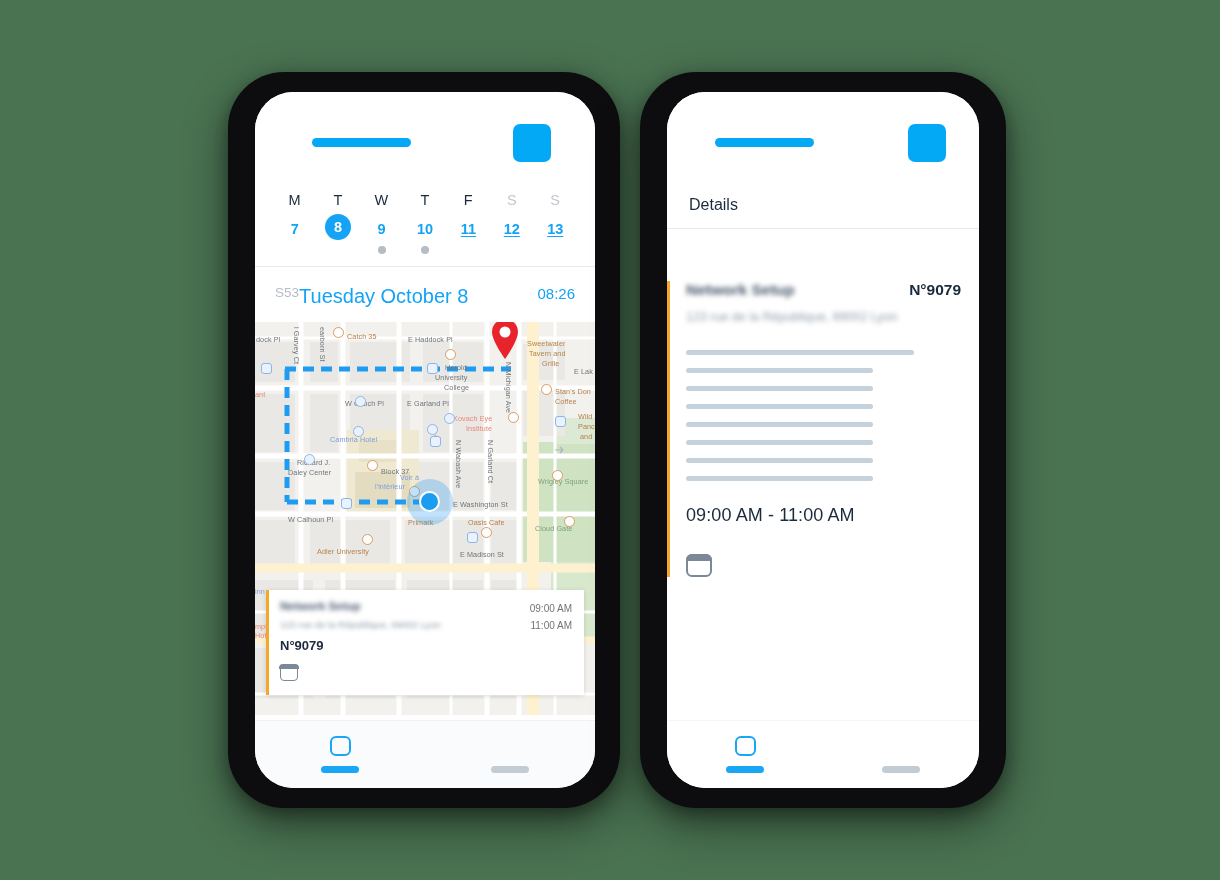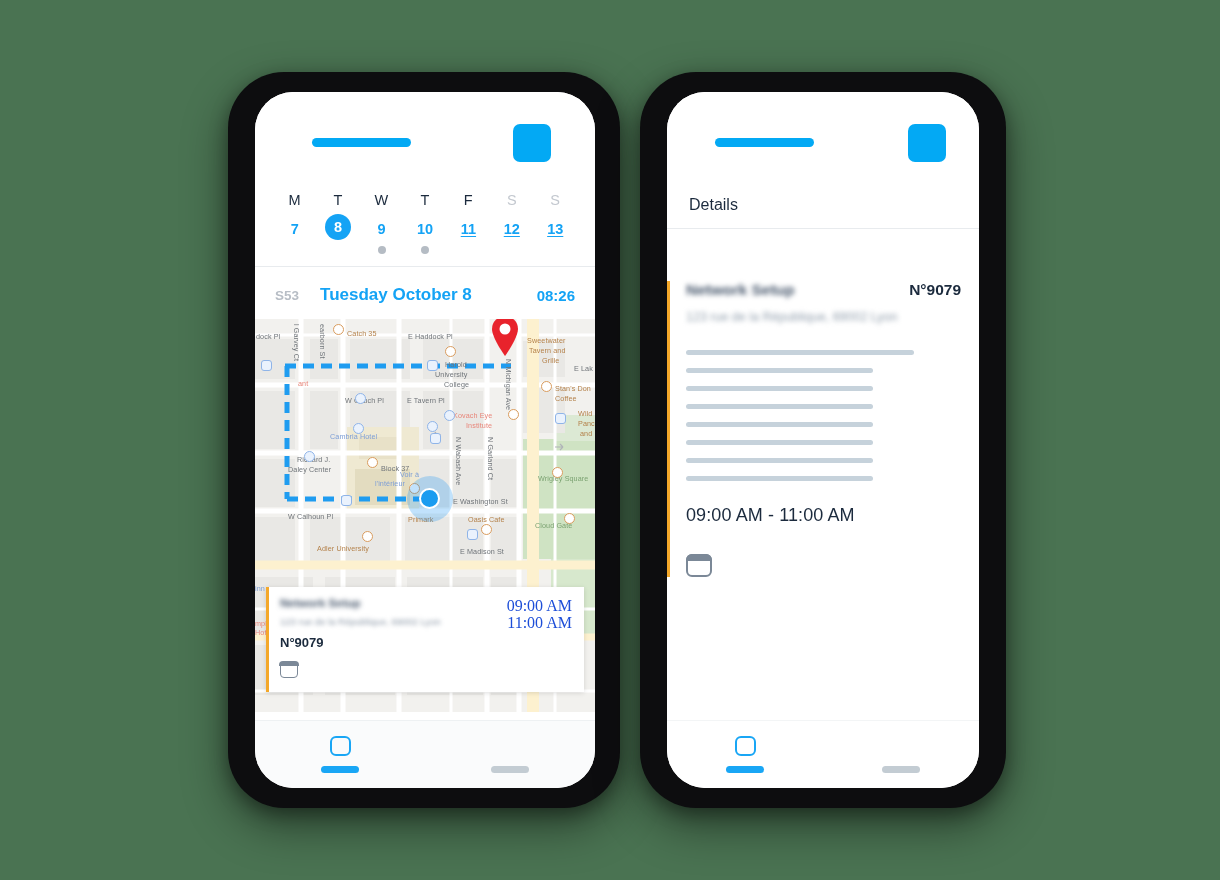--- a/index.html
+++ b/index.html
@@ -74,25 +74,25 @@
 
   
   .activity-row {
     display: flex; justify-content: space-between; align-items: baseline;
     padding: 22px 20px 0 20px;
   }
   .activity-label { font-size: 16px; font-weight: 700; color: #1b2a3d; }
   .activity-mode { font-size: 16px; color: #14a3f5; margin-right: 66px; }
 
   .trip-row {
-    display: flex; align-items: center;
-    padding: 18px 20px 0 20px; gap: 21px; font-weight: bold;
+    display: flex; align-items: flex-start;
+    padding: 18px 20px 0 20px; gap: 0;
   }
   .trip-code { font-size: 13.5px; color: #b7bdc5; }
-  .trip-date { font-size: 17px; color: #14a3f5; flex: 1; }
+  .trip-date { font-size: 20px; color: #14a3f5; flex: 1; }
   .trip-time { font-size: 15px; color: #14a3f5; }
 
   
   .map-wrap { position: relative; margin-top: 14px; height: 393px; overflow: hidden; }
   .map { position: absolute; inset: 0; background: #f2f1ee; }
   .map svg { position: absolute; inset: 0; }
   .map-label {
     position: absolute; font-size: 7.2px; font-family: "Liberation Sans", sans-serif;
     color: #6f7479; white-space: nowrap; letter-spacing: .1px;
   }
@@ -131,21 +131,21 @@
   .mc-top { display: flex; justify-content: space-between; }
   .mc-title {
     font-size: 11.5px; font-weight: 700; color: #46566b;
     filter: blur(2.4px); height: 14px;
   }
   .mc-addr {
     font-size: 9.5px; color: #8d99a8; filter: blur(2.2px);
     margin-top: 5px; height: 12px;
   }
   .mc-times { text-align: right; }
-  .mc-time { font-size: 16px; color: #1d4ed8; line-height: 17px; font-family: Liberation Serif, serif; }
+  .mc-time { font-size: 10px; color: #737373; line-height: 17px; }
   .mc-num { font-size: 13px; font-weight: 700; color: #1b2a3d; margin-top: 4px; }
   .box-icon {
     margin-top: 12px; width: 18px; height: 16px;
     border: 1.6px solid #7b8897; border-radius: 4px; position: relative;
   }
   .box-icon::before {
     content: ""; position: absolute; left: -1.6px; right: -1.6px; top: -1.6px;
     height: 5px; background: #7b8897;
     border-radius: 4px 4px 0 0;
   }
@@ -352,22 +352,22 @@
               <div class="map-label poi" style="left: 272px; top: 17px;">Sweetwater</div>
               <div class="map-label poi" style="left: 274px; top: 27px;">Tavern and</div>
               <div class="map-label poi" style="left: 287px; top: 37px;">Grille</div>
               <div class="map-label " style="left: 190px; top: 41px;">Harold</div>
               <div class="map-label " style="left: 180px; top: 51px;">University</div>
               <div class="map-label " style="left: 189px; top: 61px;">College</div>
               <div class="map-label " style="left: 319px; top: 45px;">E Lak</div>
               <div class="map-label poi" style="left: 300px; top: 65px;">Stan's Don</div>
               <div class="map-label poi" style="left: 300px; top: 75px;">Coffee</div>
               <div class="map-label " style="left: 90px; top: 77px;">W Couch Pl</div>
-              <div class="map-label " style="left: 152px; top: 77px;">E Tavern Pl</div>
-              <div class="map-label red" style="left: 0px; top: 60px; padding-left: 43px;">ant</div>
+              <div class="map-label " style="left: 152px; top: 77px;">E Garland Pl</div>
+              <div class="map-label red" style="left: 0px; top: 68px;">ant</div>
               <div class="map-label red" style="left: 198px; top: 92px;">Kovach Eye</div>
               <div class="map-label red" style="left: 211px; top: 102px;">Institute</div>
               <div class="map-label poi" style="left: 323px; top: 90px;">Wild</div>
               <div class="map-label poi" style="left: 323px; top: 100px;">Panc</div>
               <div class="map-label poi" style="left: 325px; top: 110px;">and</div>
               <div class="map-label blue" style="left: 75px; top: 113px;">Cambria Hotel</div>
               <div class="map-label " style="left: 42px; top: 136px;">Richard J.</div>
               <div class="map-label " style="left: 33px; top: 146px;">Daley Center</div>
               <div class="map-label " style="left: 126px; top: 145px;">Block 37</div>
               <div class="map-label blue" style="left: 129px; top: 151px; margin-left: 16px;">Voir à</div>

